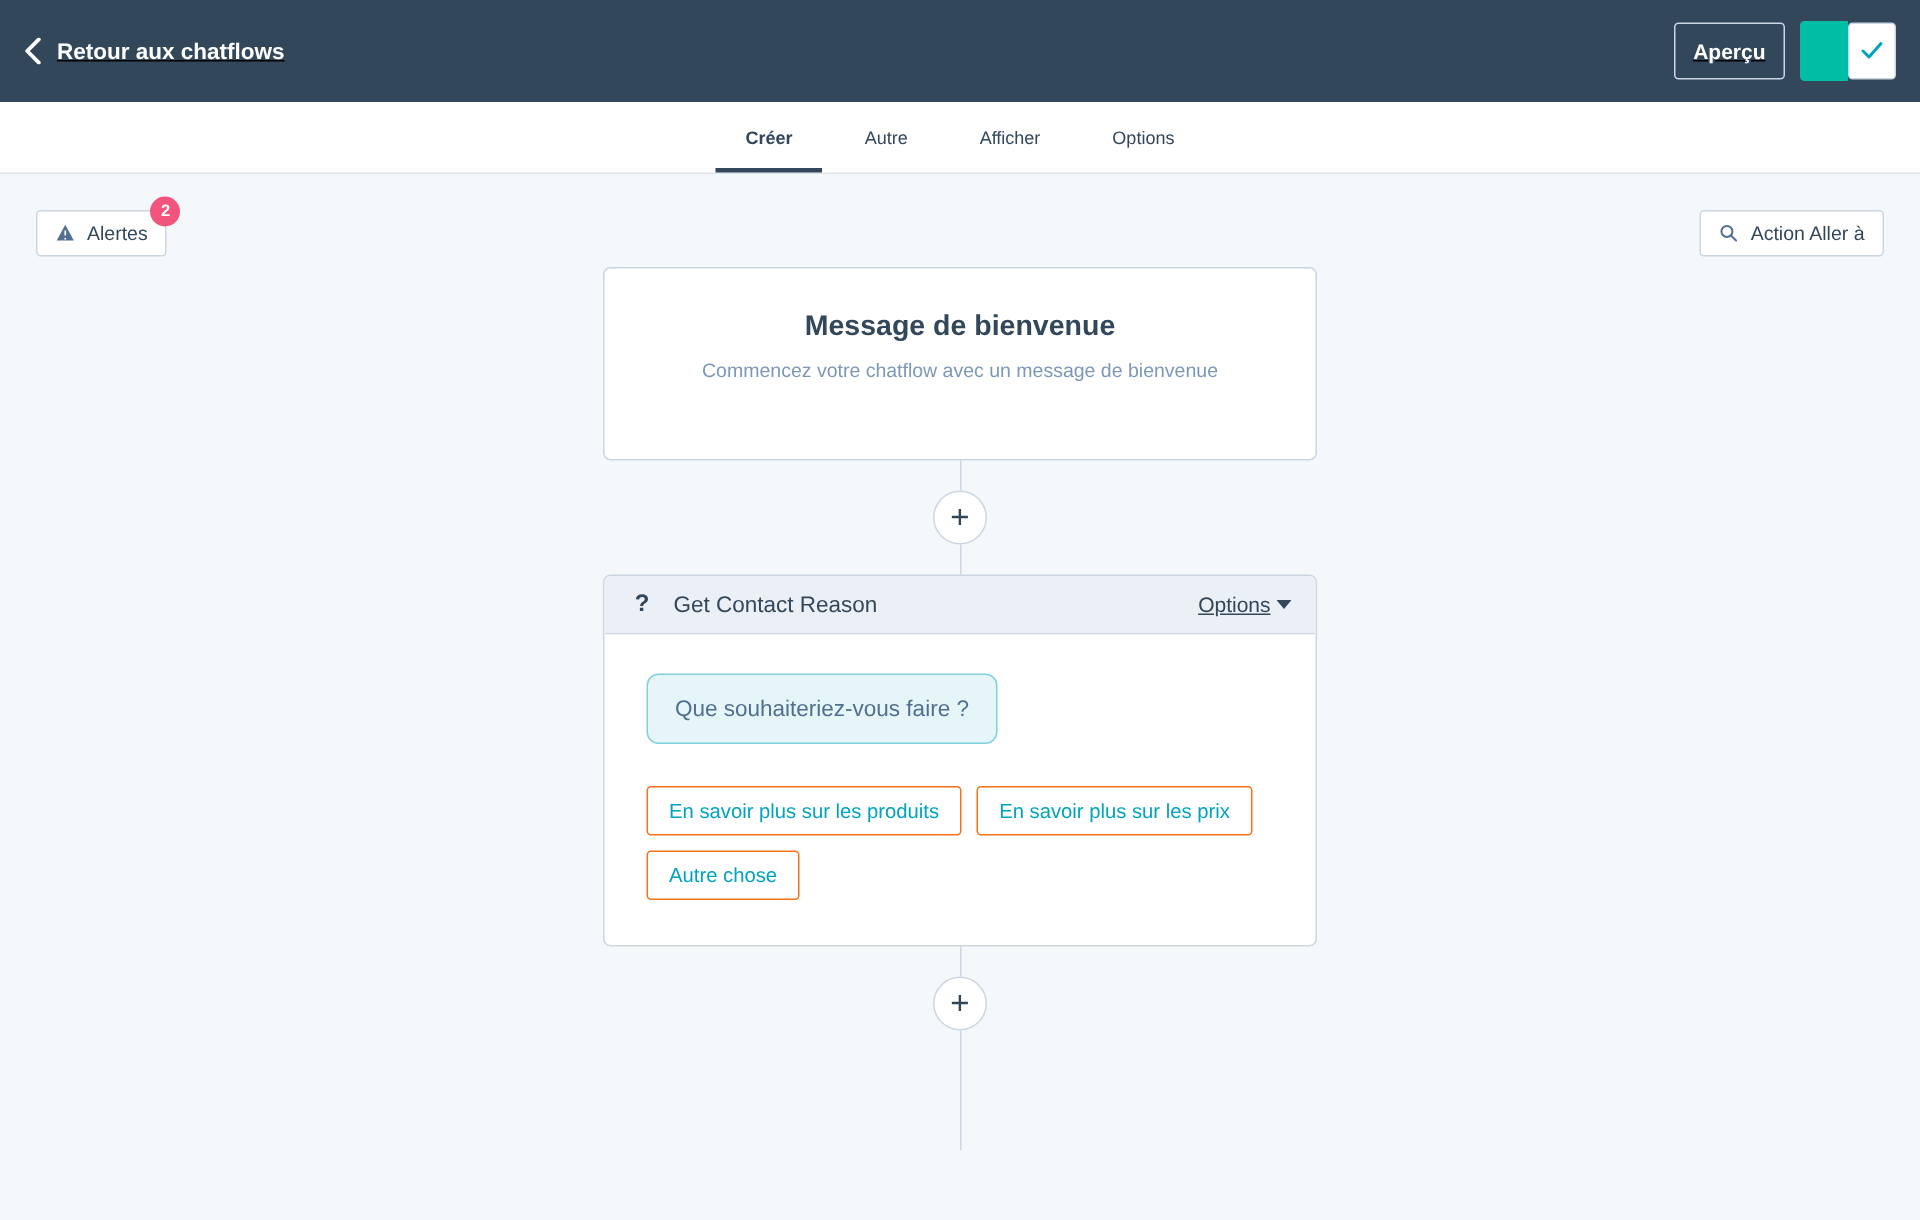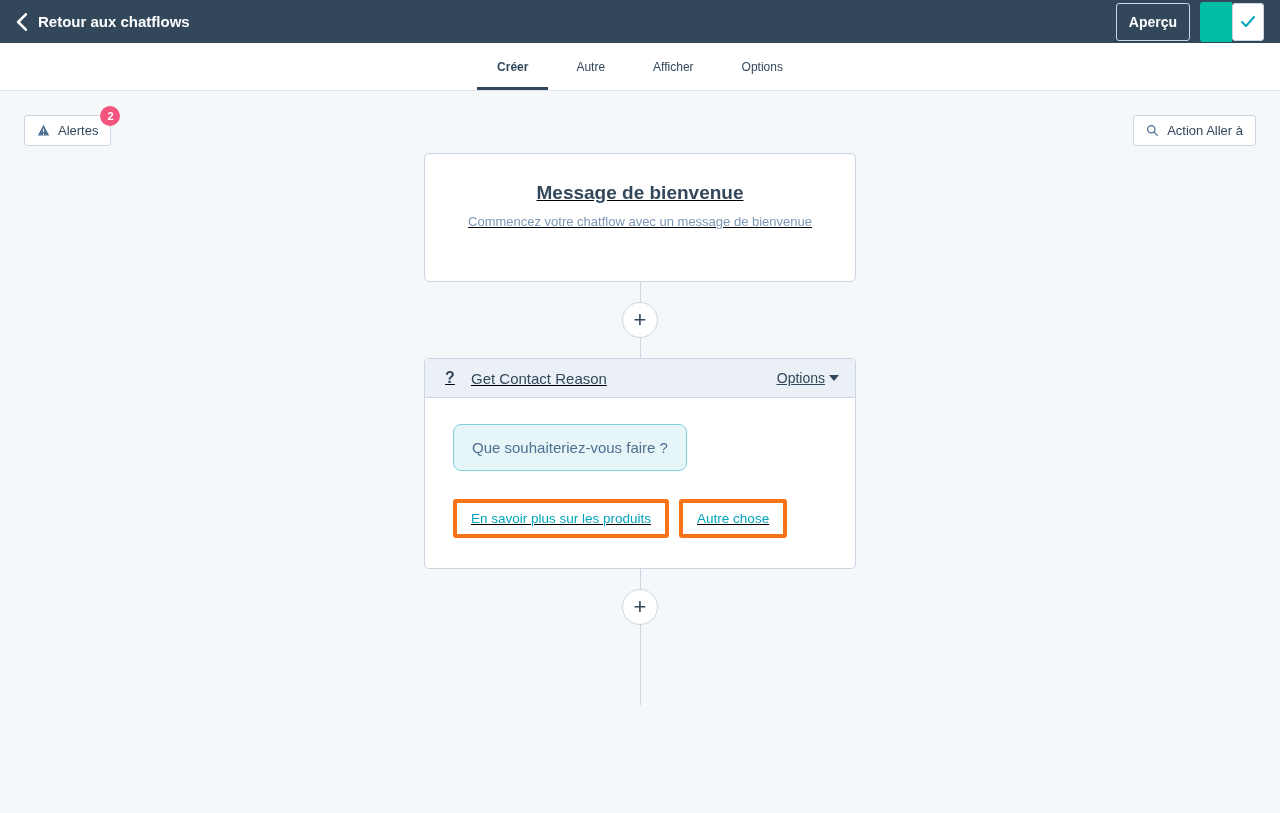--- a/index.html
+++ b/index.html
@@ -1,19 +1,19 @@
 <!DOCTYPE html>
 <html><head>
 <meta charset="utf-8">
 <style>
   * { box-sizing: border-box; margin: 0; padding: 0; }
   body { font-family: -apple-system, BlinkMacSystemFont, "Segoe UI", Helvetica, Arial, sans-serif; background: #f5f8fa; width: 1280px; height: 813px; overflow: hidden; }
 
   
-  .header { background: #33475b; height: 43px; display: flex; align-items: center; justify-content: space-between; padding: 0 16px; }
+  .header { background: #33475b; height: 68px; display: flex; align-items: center; justify-content: space-between; padding: 0 16px; text-decoration: underline; }
   .back-nav { display: flex; align-items: center; color: #fff; font-weight: 600; font-size: 15px; cursor: pointer; gap: 10px; }
   .back-nav svg { width: 12px; height: 18px; }
   .header-actions { display: flex; align-items: center; gap: 10px; }
   .btn-preview { background: transparent; border: 1px solid #cbd6e2; color: #fff; font-weight: 600; font-size: 14px; padding: 10px 12px; border-radius: 3px; cursor: pointer; }
   .teal-box { width: 32px; height: 40px; background: #00bda5; border-radius: 3px 0 0 3px; }
   .check-box { width: 32px; height: 38px; background: #fff; border: 1px solid #cbd6e2; border-radius: 3px; display: flex; align-items: center; justify-content: center; }
   .check-box svg { width: 16px; height: 16px; }
 
   
   .tabs { background: #fff; border-bottom: 1px solid #dfe3eb; height: 48px; display: flex; align-items: stretch; justify-content: center; gap: 48px; }
@@ -22,39 +22,39 @@
   .tab.active::after { content: ""; position: absolute; bottom: 0; left: -20px; right: -20px; height: 3px; background: #33475b; }
 
   
   .canvas { position: relative; height: calc(813px - 56px - 48px); }
   .alerts-btn { position: absolute; top: 24px; left: 24px; background: #fff; border: 1px solid #cbd6e2; border-radius: 3px; padding: 7px 12px; font-size: 13px; color: #33475b; display: flex; align-items: center; gap: 8px; cursor: pointer; }
   .alerts-badge { position: absolute; top: -10px; right: -10px; background: #f2547d; color: #fff; border-radius: 50%; width: 20px; height: 20px; font-size: 11px; font-weight: 600; display: flex; align-items: center; justify-content: center; }
   .goto-btn { position: absolute; top: 24px; right: 24px; background: #fff; border: 1px solid #cbd6e2; border-radius: 3px; padding: 7px 12px; font-size: 13px; color: #33475b; display: flex; align-items: center; gap: 8px; cursor: pointer; }
 
   
   .flow { display: flex; flex-direction: column; align-items: center; padding-top: 62px; }
-  .card { width: 432px; background: #fff; border: 1px solid #cbd6e2; border-radius: 5px; text-decoration: underline; }
+  .card { width: 476px; background: #fff; border: 1px solid #cbd6e2; border-radius: 5px; }
   .welcome-card { padding: 28px 30px 30px 30px; text-align: center; }
   .welcome-title { font-size: 19px; font-weight: 600; color: #33475b; margin-bottom: 10px; }
   .welcome-sub { font-size: 13px; color: #7c98b6; margin-bottom: 22px; }
   .welcome-bubble { text-align: left; background: #e5f5f8; border: 1px solid #7fd1de; border-radius: 8px; padding: 14px 18px; font-size: 15px; color: #516f90; line-height: 1.55; }
 
   .connector { width: 1px; height: 20px; background: #cbd6e2; }
   .add-btn { width: 36px; height: 36px; border-radius: 50%; background: #fff; border: 1.5px solid #cbd6e2; display: flex; align-items: center; justify-content: center; color: #33475b; font-size: 22px; font-weight: 400; cursor: pointer; }
 
   .step-card { }
   .step-header { background: #eaf0f6; border-bottom: 1px solid #cbd6e2; border-radius: 5px 5px 0 0; display: flex; align-items: center; padding: 10px 16px; gap: 12px; }
   .step-header .qmark { width: 18px; height: 18px; display: flex; align-items: center; justify-content: center; color: #33475b; font-weight: 700; font-size: 16px; }
   .step-title { flex: 1; color: #33475b; font-size: 15px; }
   .step-options { color: #33475b; font-size: 14px; text-decoration: underline; display: flex; align-items: center; gap: 4px; cursor: pointer; }
   .step-options svg { width: 10px; height: 6px; }
   .step-body { padding: 26px 28px 30px 28px; }
   .prompt-bubble { display: inline-block; background: #e5f5f8; border: 1px solid #7fd1de; border-radius: 8px; padding: 14px 18px; font-size: 15px; color: #516f90; margin-bottom: 28px; }
   .chips { display: flex; flex-wrap: wrap; gap: 10px; }
-  .chip { border: 4px solid #f97316; color: #00a4bd; background: #fff; border-radius: 3px; padding: 8px 14px; font-size: 13.5px; cursor: pointer; }
+  .chip { border: 1px solid #f97316; color: #00a4bd; background: #fff; border-radius: 3px; padding: 8px 14px; font-size: 13.5px; cursor: pointer; }
 
   .icon-sm { width: 13px; height: 13px; }
 </style>
 </head>
 <body>
 
 <div class="header">
   <div class="back-nav">
     <svg viewBox="0 0 8 14" fill="none">
         <path d="M7 1L1 7l6 6" stroke="#fff" stroke-width="2" stroke-linecap="round" stroke-linejoin="round"></path>
@@ -128,20 +128,21 @@
           <span>Options</span>
           <svg viewBox="0 0 10 6" fill="#33475b">
               <path d="M0 0l5 6 5-6H0z"></path>
             </svg>
         </span>
       </div>
       <div class="step-body">
         <div class="prompt-bubble">Que souhaiteriez-vous faire ?</div>
         <div class="chips">
           <div class="chip">En savoir plus sur les produits</div>
+          <div class="chip">En savoir plus sur les prix</div>
           <div class="chip">Autre chose</div>
         </div>
       </div>
     </div>
 
     <div class="connector"></div>
     <div class="add-btn">
       <span>+</span>
     </div>
     <div class="connector" style="height:80px"></div>

